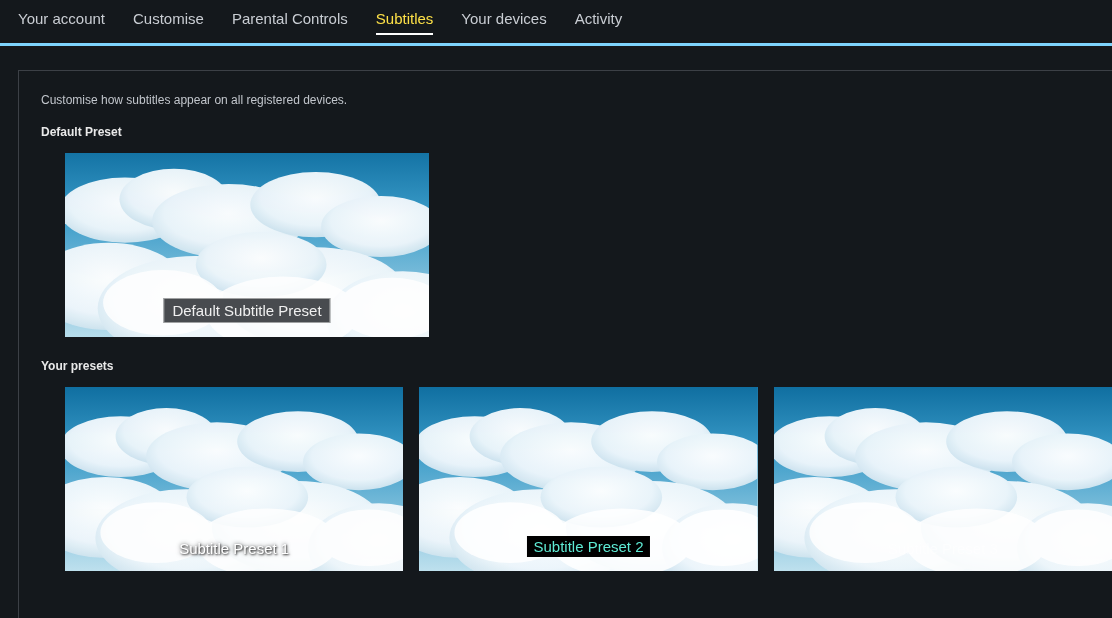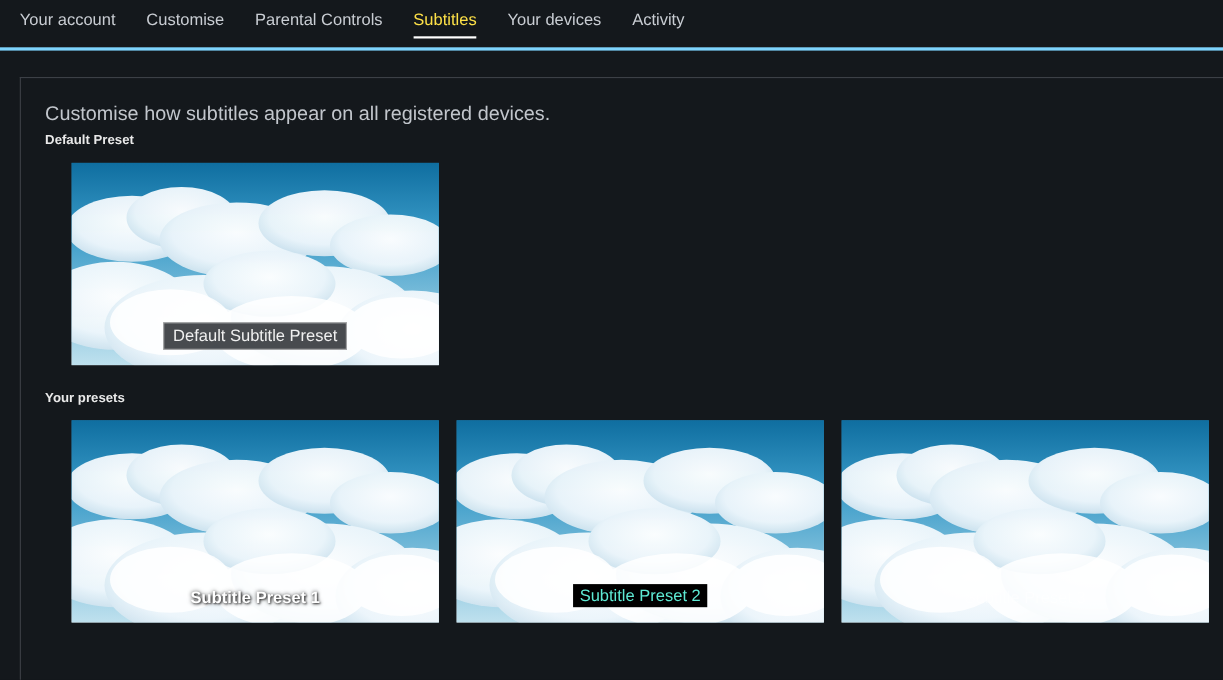--- a/index.html
+++ b/index.html
@@ -35,39 +35,39 @@
     padding: 22px 0 0 22px;
     height: 556px;
   }
   h2.section {
     font-size: 19px;
     font-weight: 700;
     color: #e9e9e9;
     margin-bottom: 8px;
   }
   .desc {
-    font-size: 18px;
+    font-size: 12px;
     color: #c2c6cc;
-    margin-bottom: 6px;
+    margin-bottom: 18px;
   }
   h3.sub {
     font-size: 12px;
     font-weight: 700;
     color: #e9e9e9;
     margin-bottom: 14px;
   }
   .card-row {
     display: flex;
     gap: 16px;
     padding-left: 24px;
     margin-bottom: 22px;
   }
   .card {
     position: relative;
-    width: 334px;
+    width: 364px;
     height: 184px;
     overflow: hidden;
     background: linear-gradient(180deg, #1a77a8 0%, #2f93c4 28%, #86c4dc 55%, #d7ecf4 100%);
     cursor: pointer;
   }
   .card svg.sky {
     position: absolute;
     inset: 0;
     width: 100%;
     height: 100%;
@@ -81,21 +81,21 @@
     font-size: 15px;
   }
   .cap-default {
     background: rgba(40,44,48,0.85);
     border: 1px solid rgba(220,220,220,0.6);
     color: #f0f0f0;
     padding: 3px 8px;
   }
   .cap-p1 {
     color: #ffffff;
-    font-weight: 700;
+    font-weight: 400;
     text-shadow: 0 0 4px rgba(0,0,0,0.7), 1px 1px 2px rgba(0,0,0,0.7);
     margin-top: 31px;
   }
   .cap-p2 {
     background: #000000;
     color: #5eead4;
     padding: 2px 6px;
   }
   .cap-p3 {
     color: rgba(255,255,255,0.55);

